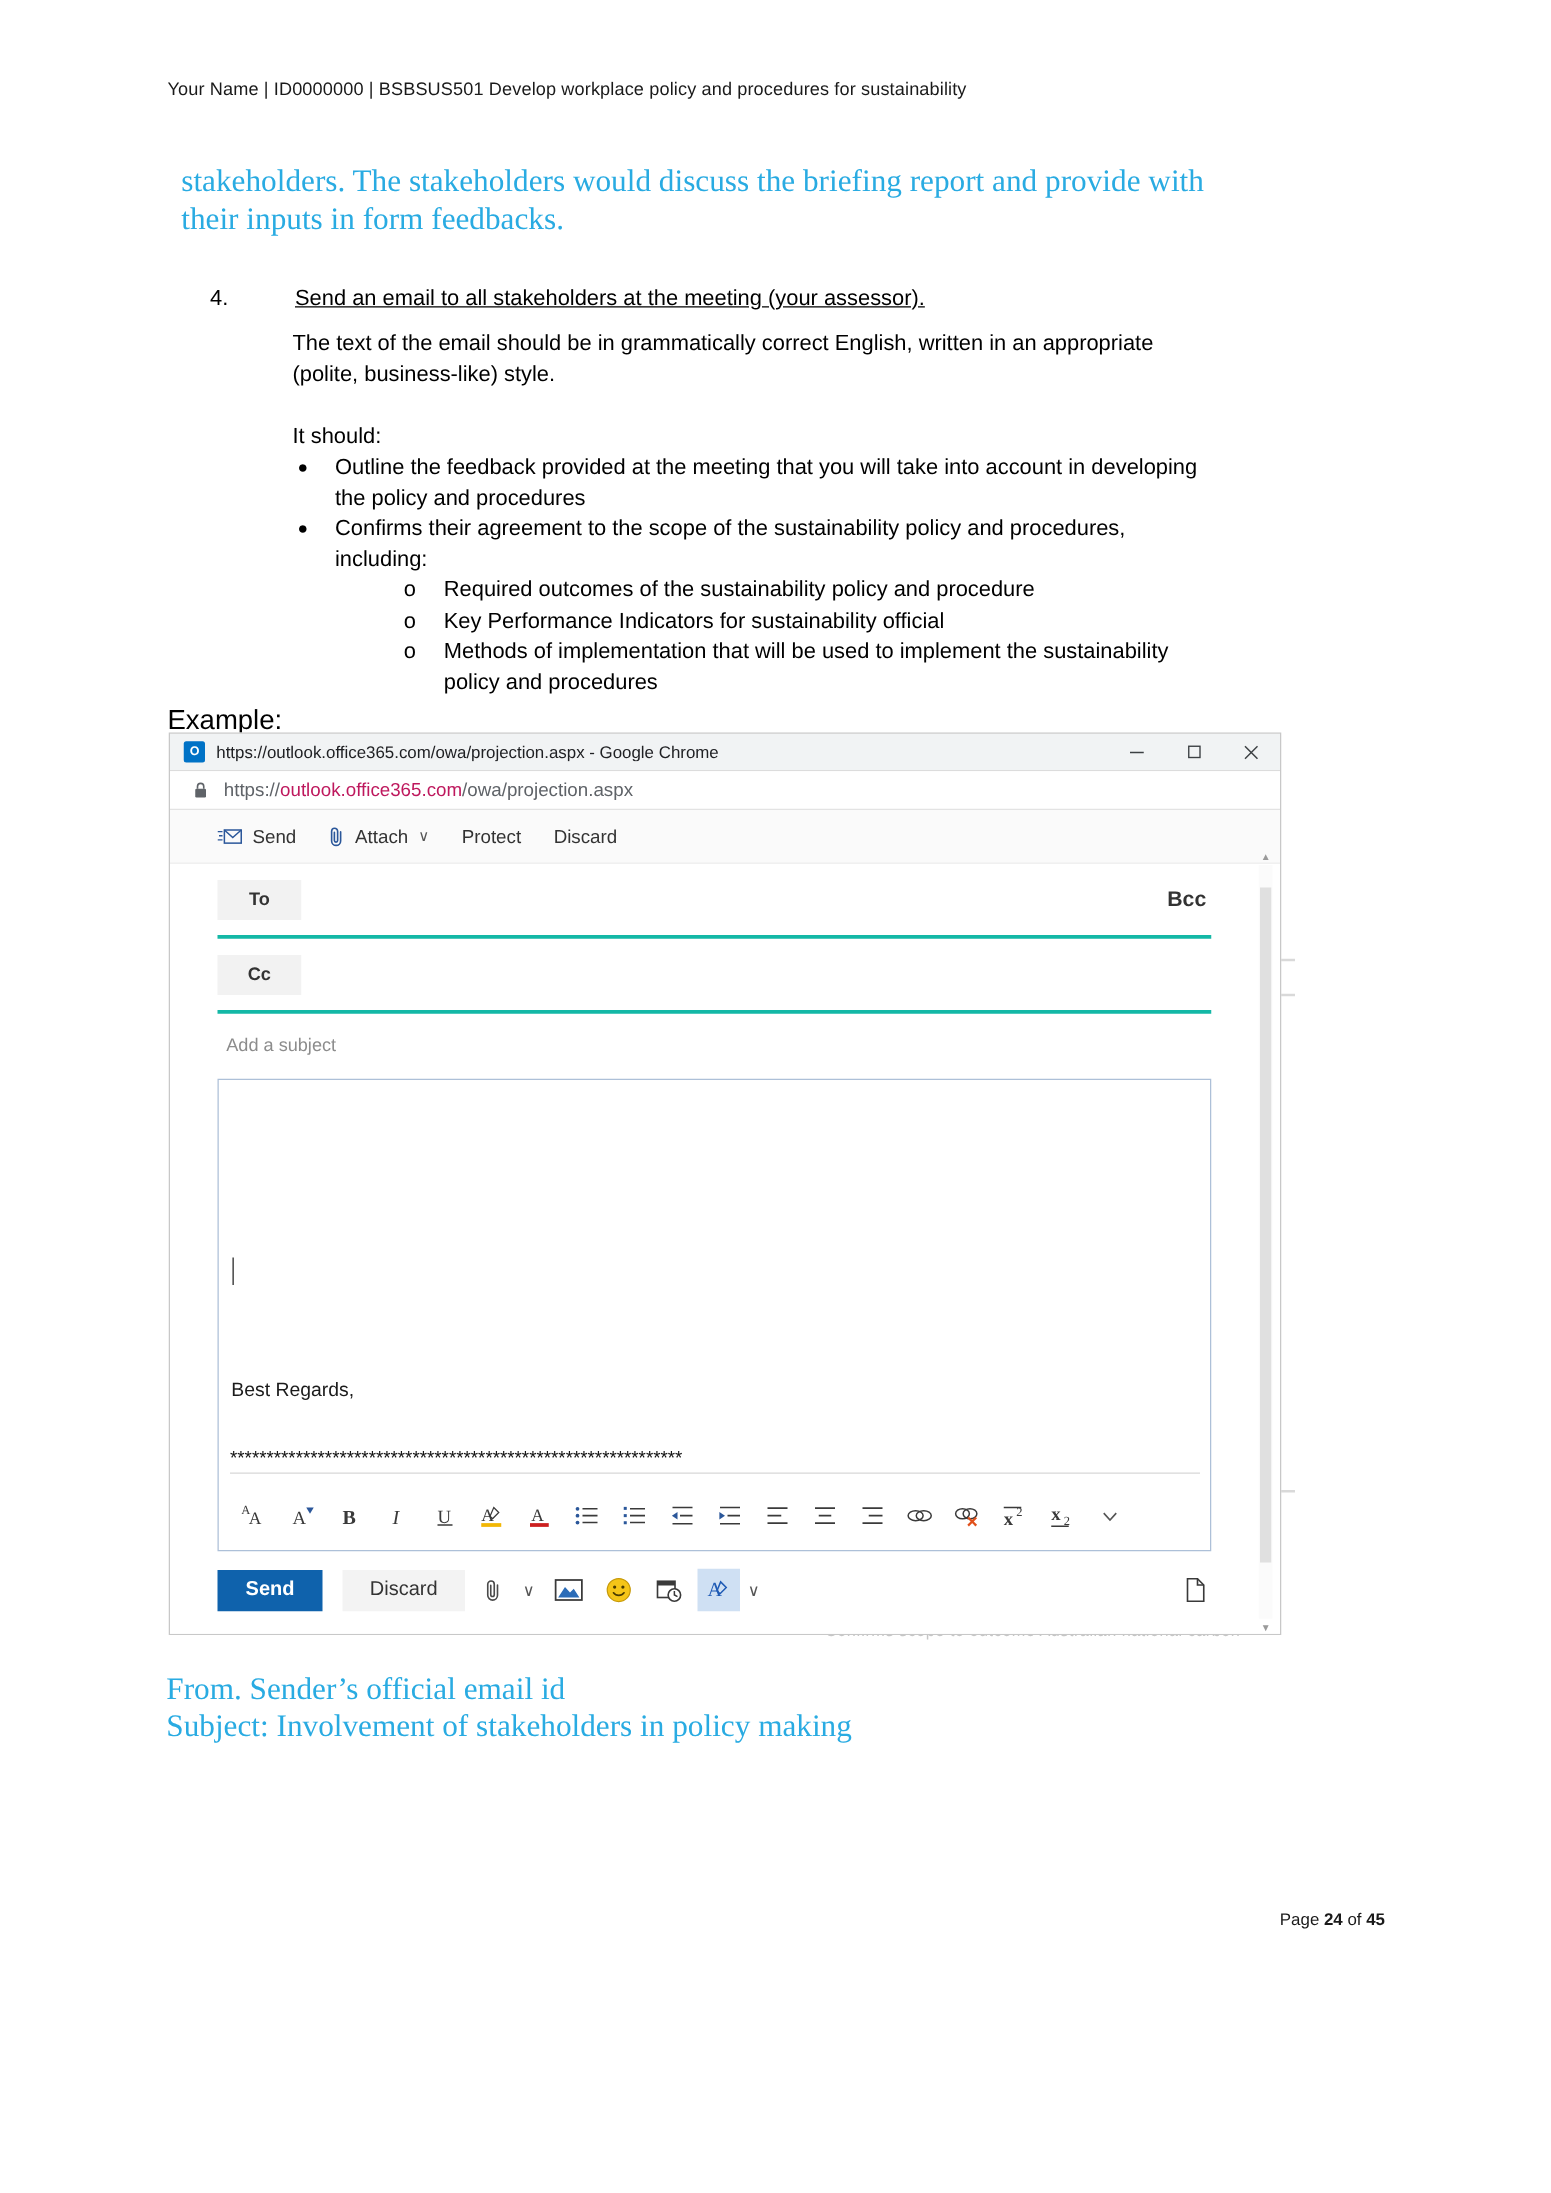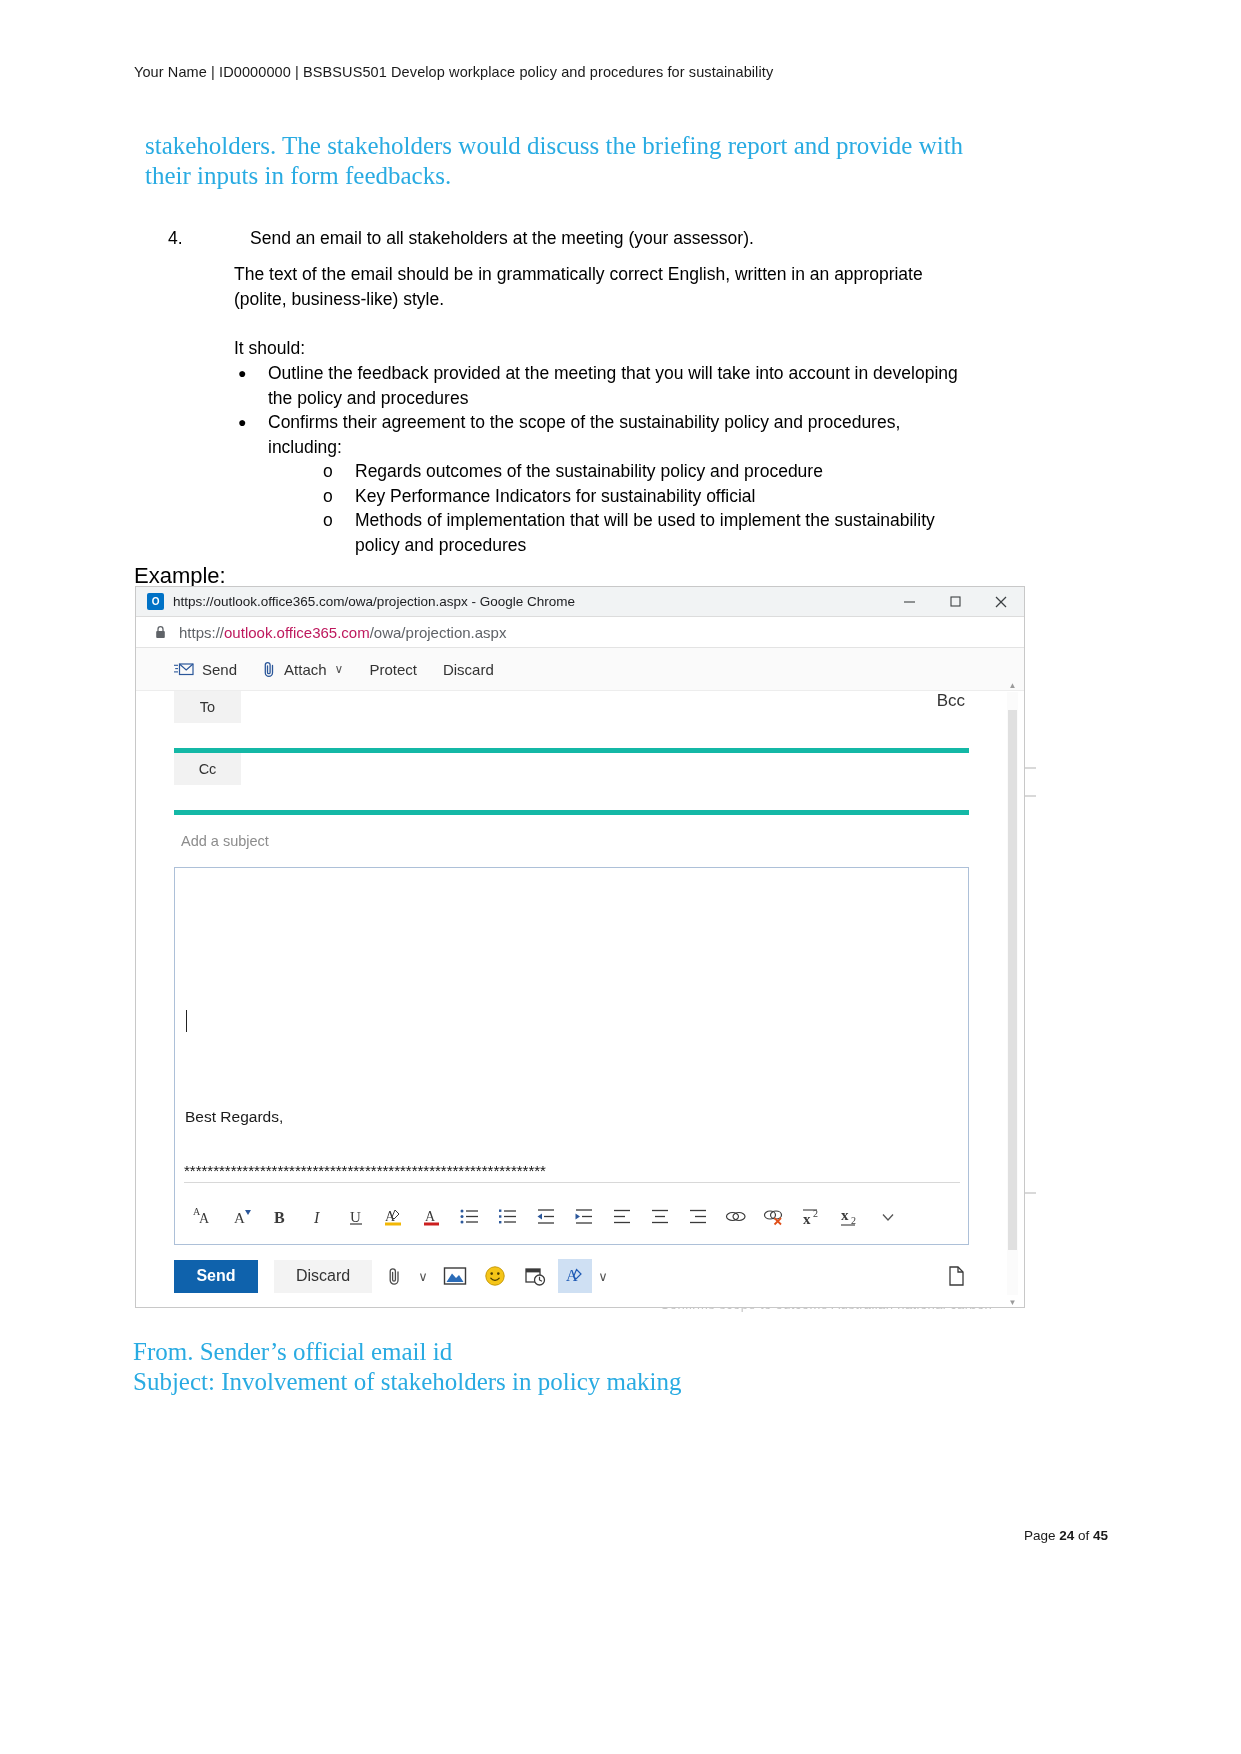--- a/index.html
+++ b/index.html
@@ -49,23 +49,24 @@
     width: 810px;
     font-size: 17.5px;
   }
   .numbered .num {
     position: absolute;
     left: 0;
     top: 0;
   }
   .numbered .ntext {
     position: absolute;
-    left: 82px;
+    left: 68px;
     top: 0;
     white-space: nowrap;
+    text-decoration: underline;
   }
 
   .para {
     position: absolute;
     left: 234px;
     width: 740px;
     font-size: 17.5px;
     line-height: 24.5px;
   }
   #para-style { top: 262px; }
@@ -234,23 +235,24 @@
   }
 
   .owa-body {
     position: relative;
     padding: 0;
   }
   .recip-row {
     position: relative;
     height: 57px;
     margin: 0 55px 0 38px;
-    border-bottom: 5px solid #14b8a6;
-    display: flex;
-    align-items: flex-start;
+    border-bottom: 3px solid #14b8a6;
+    display: flex;
+    align-items: center;
+    font-weight: bold;
   }
   .recip-chip {
     width: 67px;
     height: 32px;
     background: #f2f2f2;
     display: flex;
     align-items: center;
     justify-content: center;
     font-size: 14.5px;
     color: #333;
@@ -460,21 +462,21 @@
   <div class="bullet-item">
     <span class="marker">●</span>
     <span>Outline the feedback provided at the meeting that you will take into account in developing the policy and procedures</span>
   </div>
   <div class="bullet-item">
     <span class="marker">●</span>
     <span>Confirms their agreement to the scope of the sustainability policy and procedures, including:</span>
     <div class="sub-list">
       <div class="sub-item">
         <span class="marker-o">o</span>
-        <span>Regards outcomes of the sustainability policy and procedure</span>
+        <span>Required outcomes of the sustainability policy and procedure</span>
       </div>
       <div class="sub-item">
         <span class="marker-o">o</span>
         <span>Key Performance Indicators for sustainability official</span>
       </div>
       <div class="sub-item">
         <span class="marker-o">o</span>
         <span>Methods of implementation that will be used to implement the sustainability policy and procedures</span>
       </div>
     </div>

